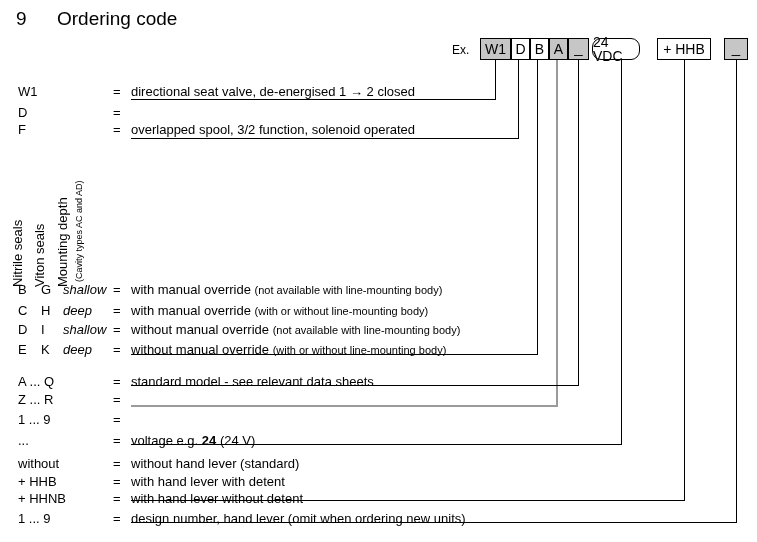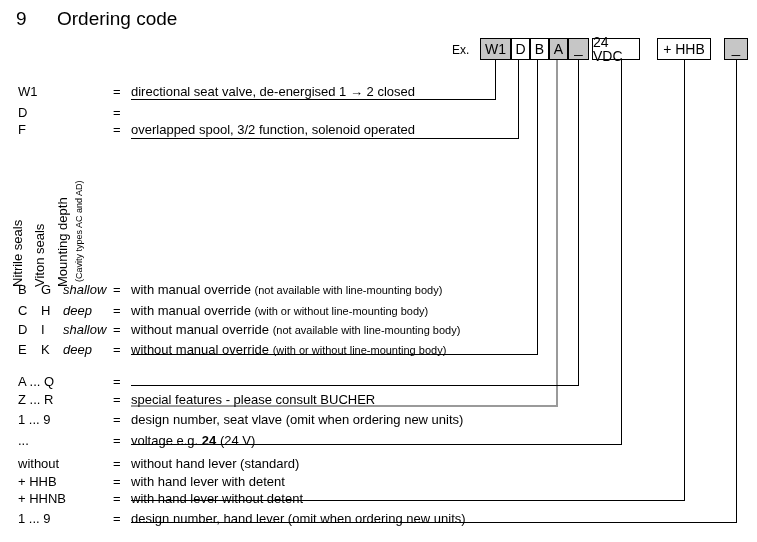--- a/index.html
+++ b/index.html
@@ -87,21 +87,21 @@
       </div>
       <div class="cbox" style="left: 530px; width: 19px;">
         <span>B</span>
       </div>
       <div class="cbox gray" style="left: 549px; width: 19px;">
         <span>A</span>
       </div>
       <div class="cbox gray" style="left: 568px; width: 21px;">
         <span class="ul">_</span>
       </div>
-      <div class="cbox" style="left: 592px; width: 48px;">
+      <div class="cbox" style="left: 592px; width: 48px; border-radius: 9px;">
         <span>24 VDC</span>
       </div>
       <div class="cbox" style="left: 657px; width: 54px;">
         <span>+ HHB</span>
       </div>
       <div class="cbox gray" style="left: 724px; width: 24px;">
         <span class="ul">_</span>
       </div>
     </div>
 
@@ -176,30 +176,29 @@
       <div class="row" style="top: 342px;">
         <div class="code">E</div>
         <div class="code2">K</div>
         <div class="code3">deep</div>
         <div class="eq">=</div>
         <div class="desc"><span>without manual override</span> <span class="small"> (with or without line-mounting body)</span></div>
       </div>
       <div class="row" style="top: 374px;">
         <div class="code">A ... Q</div>
         <div class="eq">=</div>
+        <div class="desc"><span>standard model - see relevant data sheets</span></div>
       </div>
       <div class="row" style="top: 392px;">
         <div class="code">Z ... R</div>
         <div class="eq">=</div>
-        <div class="desc"><span>special features - please consult BUCHER</span></div>
       </div>
       <div class="row" style="top: 412px;">
         <div class="code">1 ... 9</div>
         <div class="eq">=</div>
-        <div class="desc"><span>design number, seat vlave (omit when ordering new units)</span></div>
       </div>
       <div class="row" style="top: 433px;">
         <div class="code">...</div>
         <div class="eq">=</div>
         <div class="desc"><span>voltage e.g. </span><span class="b">24</span><span> (24 V)</span></div>
       </div>
       <div class="row" style="top: 456px; text-decoration: underline;">
         <div class="code">without</div>
         <div class="eq">=</div>
         <div class="desc"><span>without hand lever (standard)</span></div>

